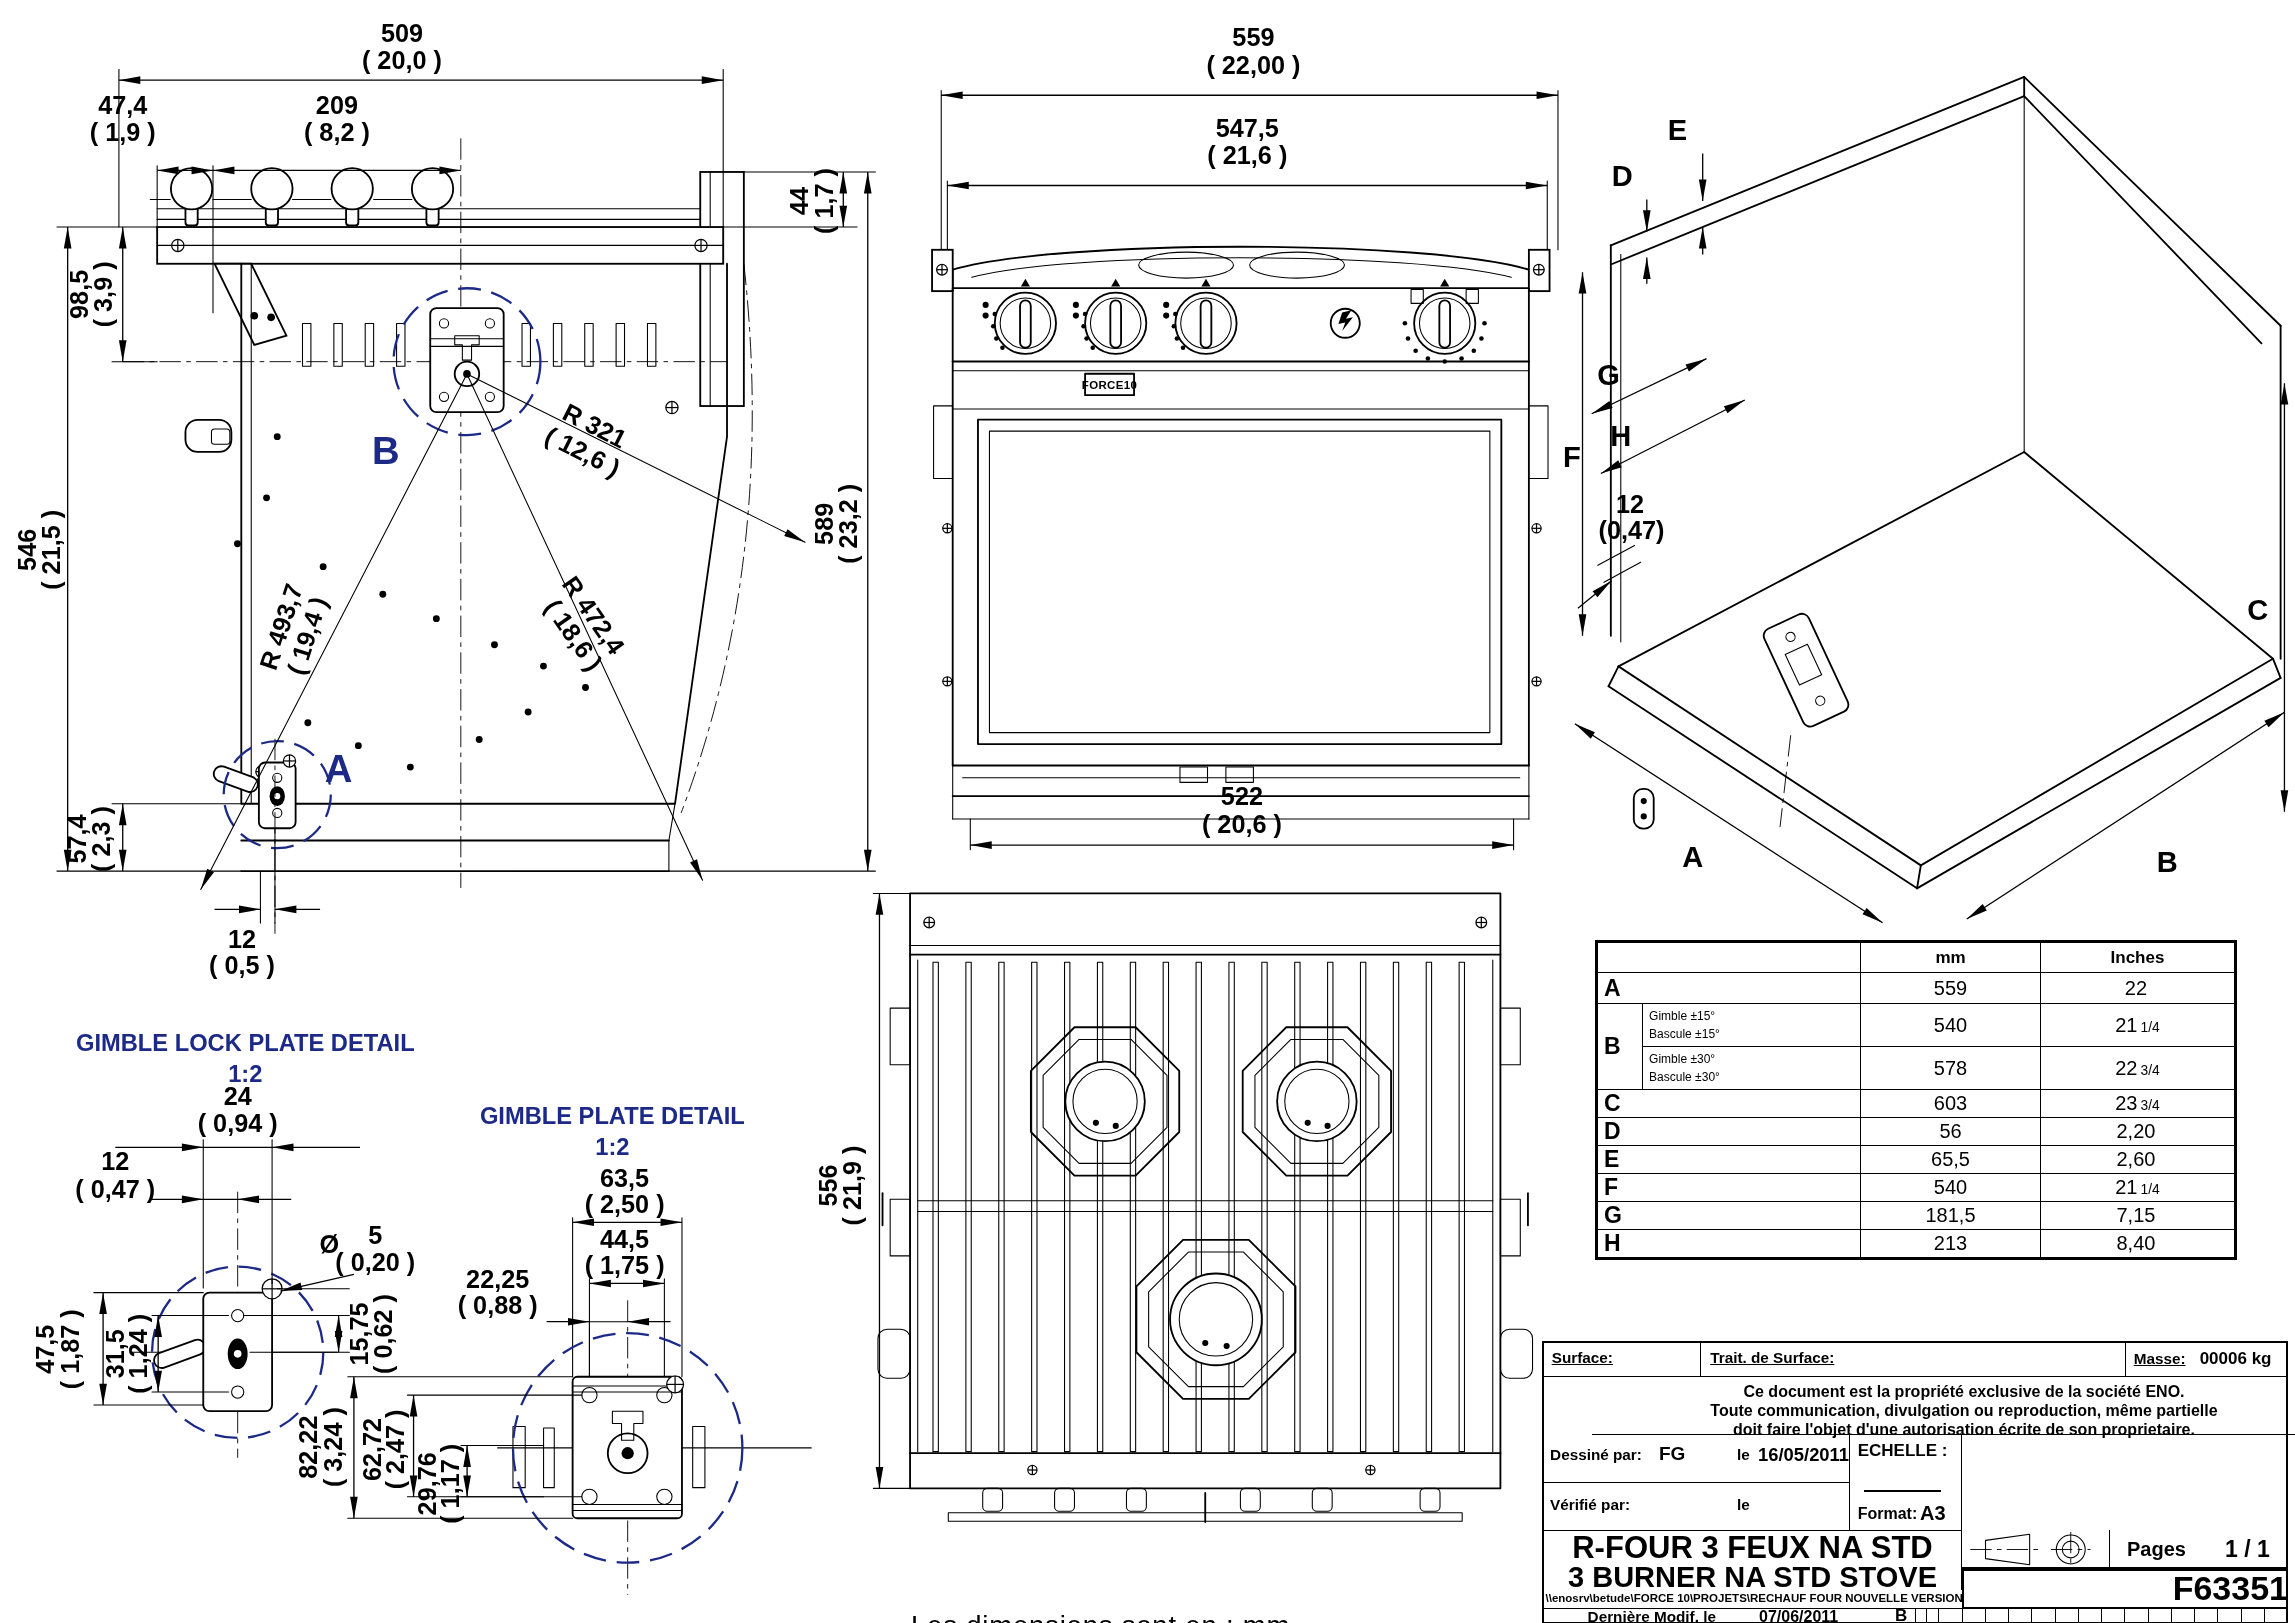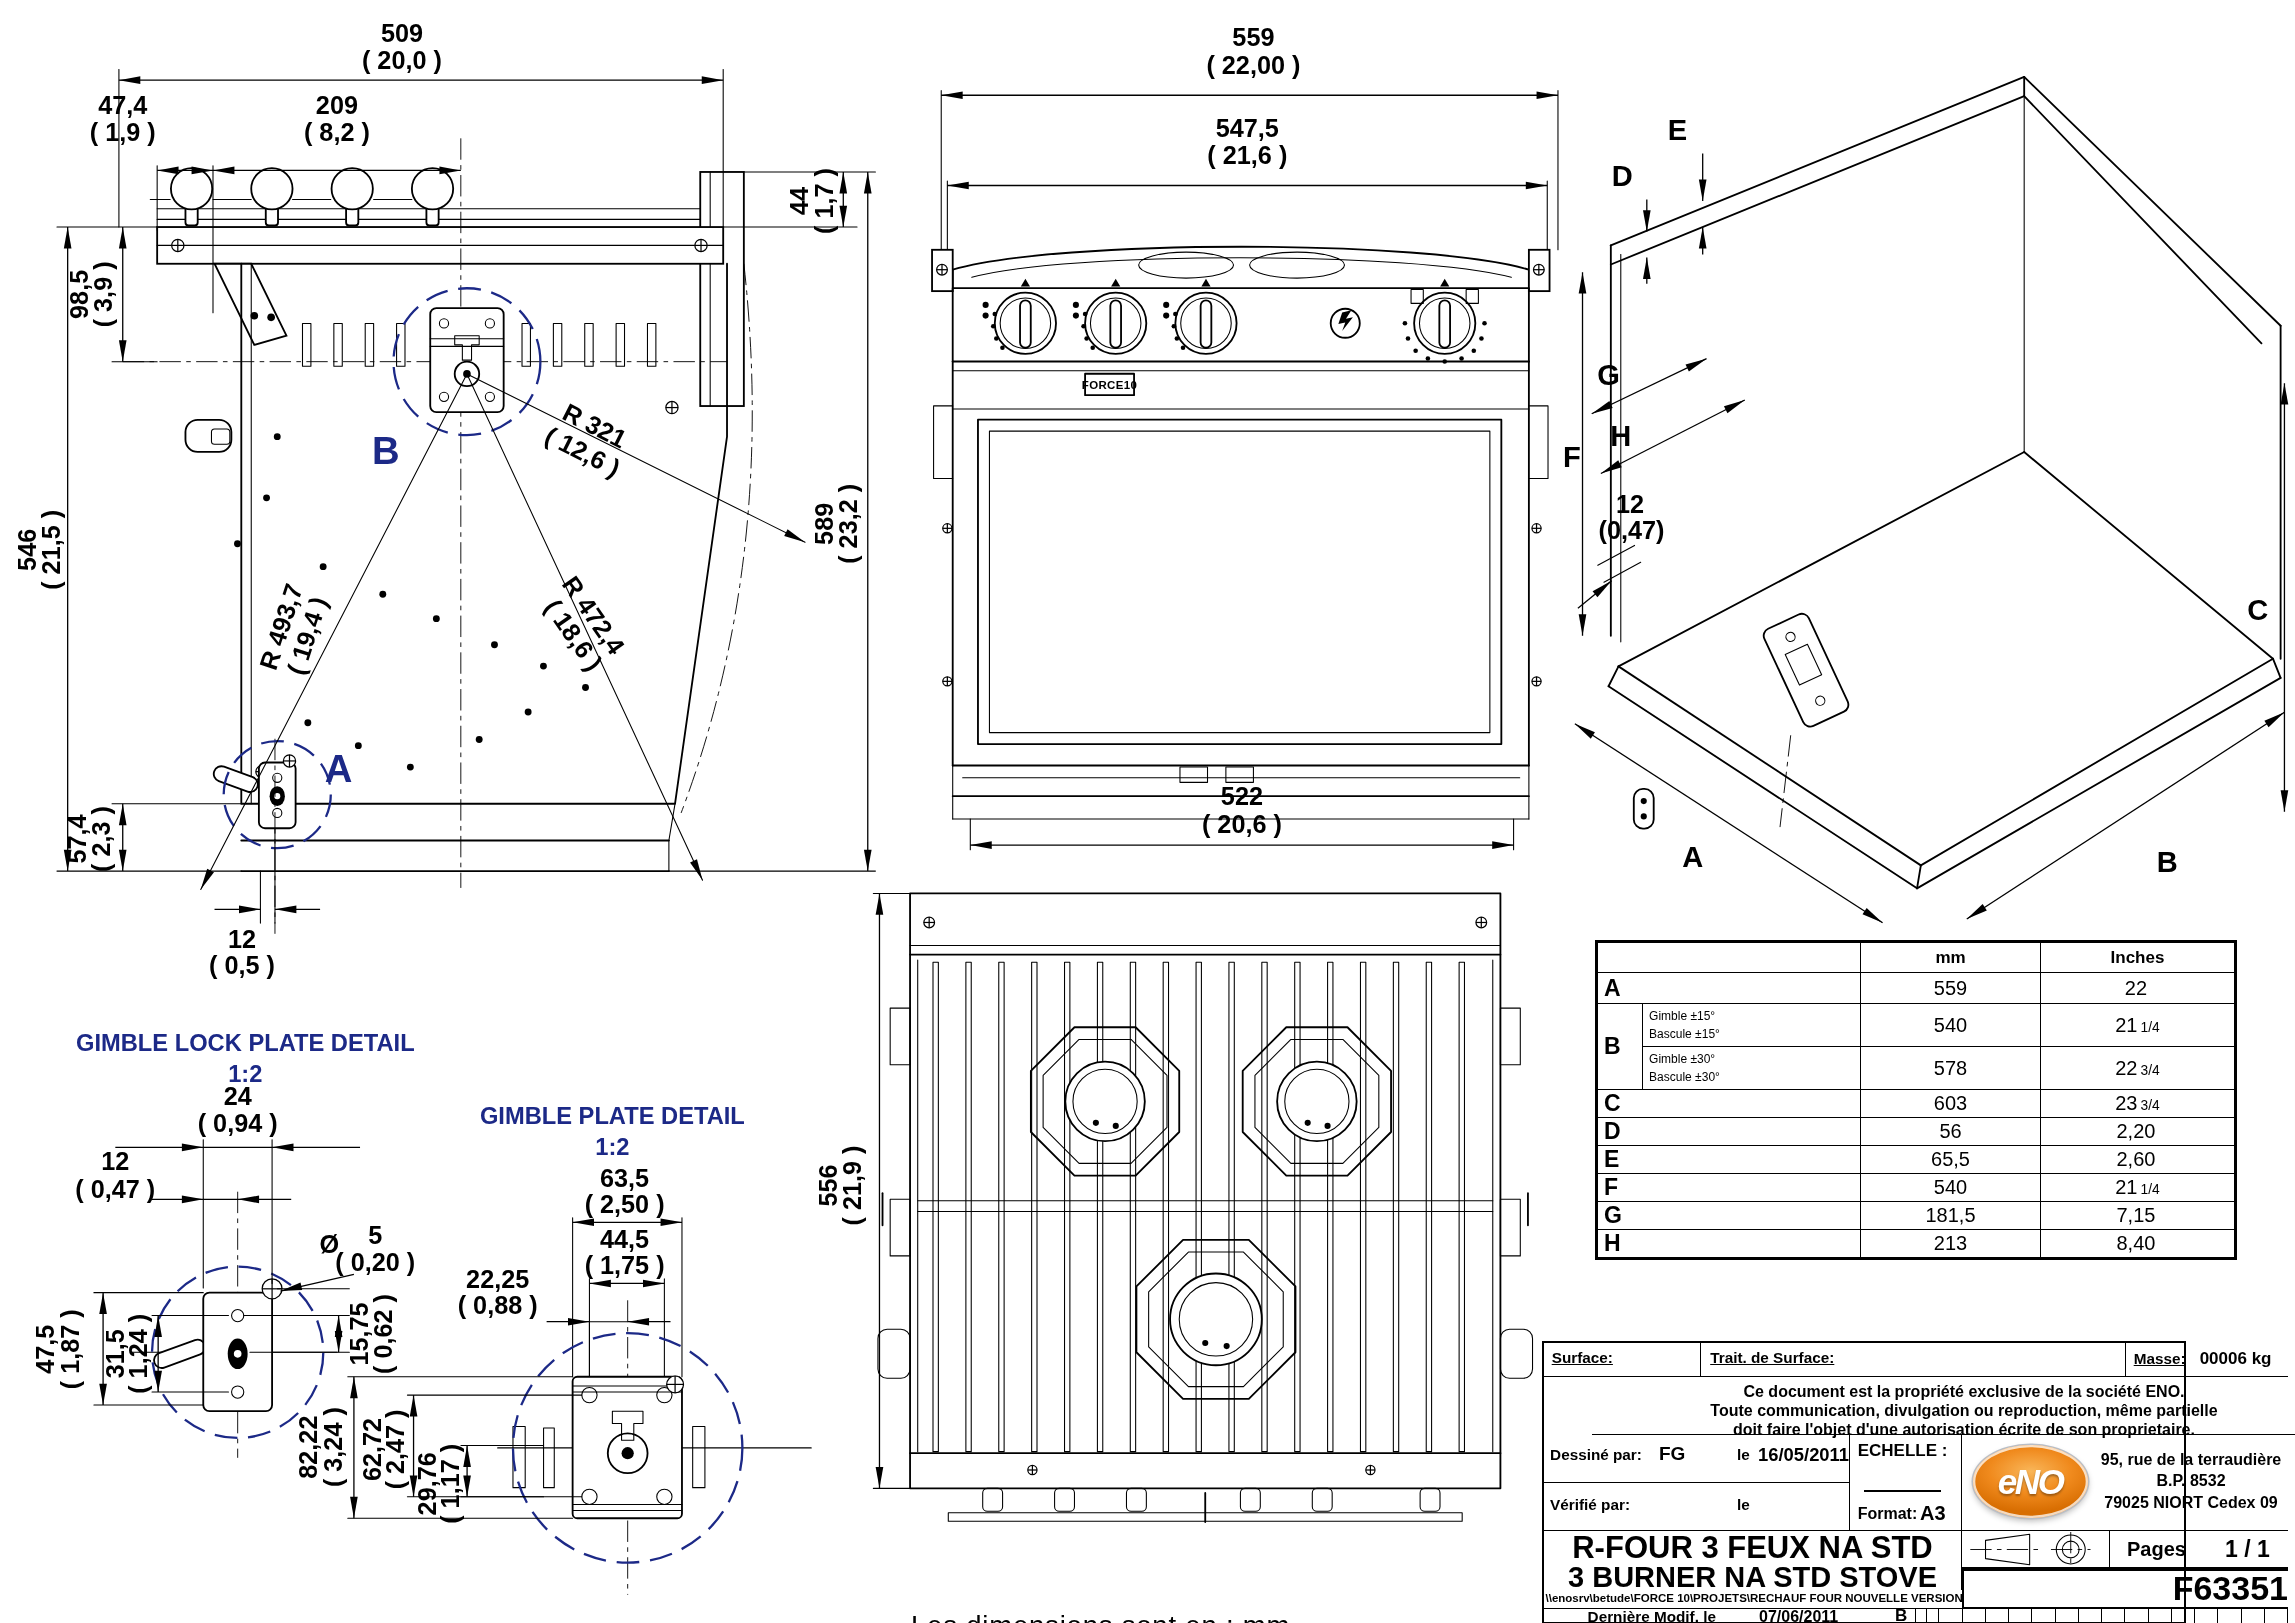--- a/index.html
+++ b/index.html
@@ -29,21 +29,21 @@
   
   table.dimtab{border-collapse:collapse;table-layout:fixed;background:#fff;}
   table.dimtab td{border:1.5px solid #000;padding:0 6.1px;overflow:hidden;}
   table.dimtab{border:3.1px solid #000;}
   td.k{font-weight:700;font-size:23px;text-align:left;padding-left:9.2px;}
   td.sub{font-size:12px;text-align:left;line-height:18.4px;}
   td.v{font-size:20px;text-align:center;}
   td.hd{font-weight:700;font-size:17px;text-align:center;}
   .frac{font-size:13.8px;margin-left:3.1px;}
   
-  .tb{position:absolute;left:1542px;top:1341px;width:644px;height:283px;border:2.3px solid #000;
+  .tb{position:absolute;left:1542px;top:1341px;width:746px;height:283px;border:2.3px solid #000;
       box-sizing:border-box;background:#fff;font-weight:700;}
   .tb .c{position:absolute;box-sizing:border-box;}
   .lab{font-size:15.3px;text-decoration:underline;}
   .prop{font-size:16px;line-height:19px;text-align:center;}
   .eno-oval{position:absolute;border-radius:50%;
     background:radial-gradient(ellipse 65% 55% at 50% 36%, #f9b659 0%, #f08a1d 55%, #d86e02 100%);
     box-shadow:0 0 0 1.5px #b9bec6, 0 3.1px 6.1px rgba(0,0,0,.28), inset 0 0 0 2.3px rgba(255,255,255,.75);
     display:flex;align-items:center;justify-content:center;}
   .eno-oval span{color:#fff;font-weight:700;font-style:italic;font-size:35px;letter-spacing:-2.3px;
     text-shadow:0 1.5px 2.3px rgba(0,0,0,.35);}
@@ -792,30 +792,20 @@
       <span style="position:absolute;left:6.1px;top:13.8px;font-size:15.3px;">Vérifié par:</span>
       <span style="position:absolute;left:193px;top:13.8px;font-size:15.3px;">le</span>
     </div>
   </div>
   <div class="c" style="left:306px;top:92px;width:112px;height:96px;border-right:1.5px solid #000;border-bottom:1.5px solid #000;">
     <span style="position:absolute;left:7.7px;top:6.1px;font-size:17px;">ECHELLE :</span>
     <div style="position:absolute;left:13.8px;top:55px;width:77px;border-top:2.3px solid #000;"></div>
     <span style="position:absolute;left:7.7px;top:70px;font-size:16px;">Format:</span>
     <span style="position:absolute;left:70px;top:67px;font-size:20px;">A3</span>
   </div>
-  <div class="c" style="left:418px;top:92px;width:326px;height:96px;border-bottom:1.5px solid #000;">
-    <div class="eno-oval" style="left:10.7px;top:10px;width:115px;height:73px;">
-      <span>eNO</span>
-    </div>
-    <div style="position:absolute;left:135px;top:13.8px;width:188px;text-align:center;font-size:16px;line-height:21.4px;">
-      <div>95, rue de la terraudière</div>
-      <div>B.P. 8532</div>
-      <div>79025 NIORT Cedex 09</div>
-    </div>
-  </div>
 
   <div class="c" style="left:0;top:187px;width:418px;height:60px;border-right:1.5px solid #000;text-align:center;">
     <div style="font-size:31px;line-height:31px;margin-top:1.5px;">R-FOUR 3 FEUX NA STD</div>
     <div style="font-size:29px;line-height:29px;">3 BURNER NA STD STOVE</div>
   </div>
   <div class="c" style="left:418px;top:187px;width:148px;height:39px;border-right:1.5px solid #000;border-bottom:2.3px solid #000;">
     <svg style="left:4.6px;top:1.5px" width="139" height="35" viewBox="0 0 182 46">
       <line class="cl" x1="4" y1="23" x2="100" y2="23"></line>
       <polygon class="s t" fill="none" points="24,11 82,3 82,43 24,35"></polygon>
       <circle class="s t" fill="none" cx="136" cy="23" r="19"></circle>

